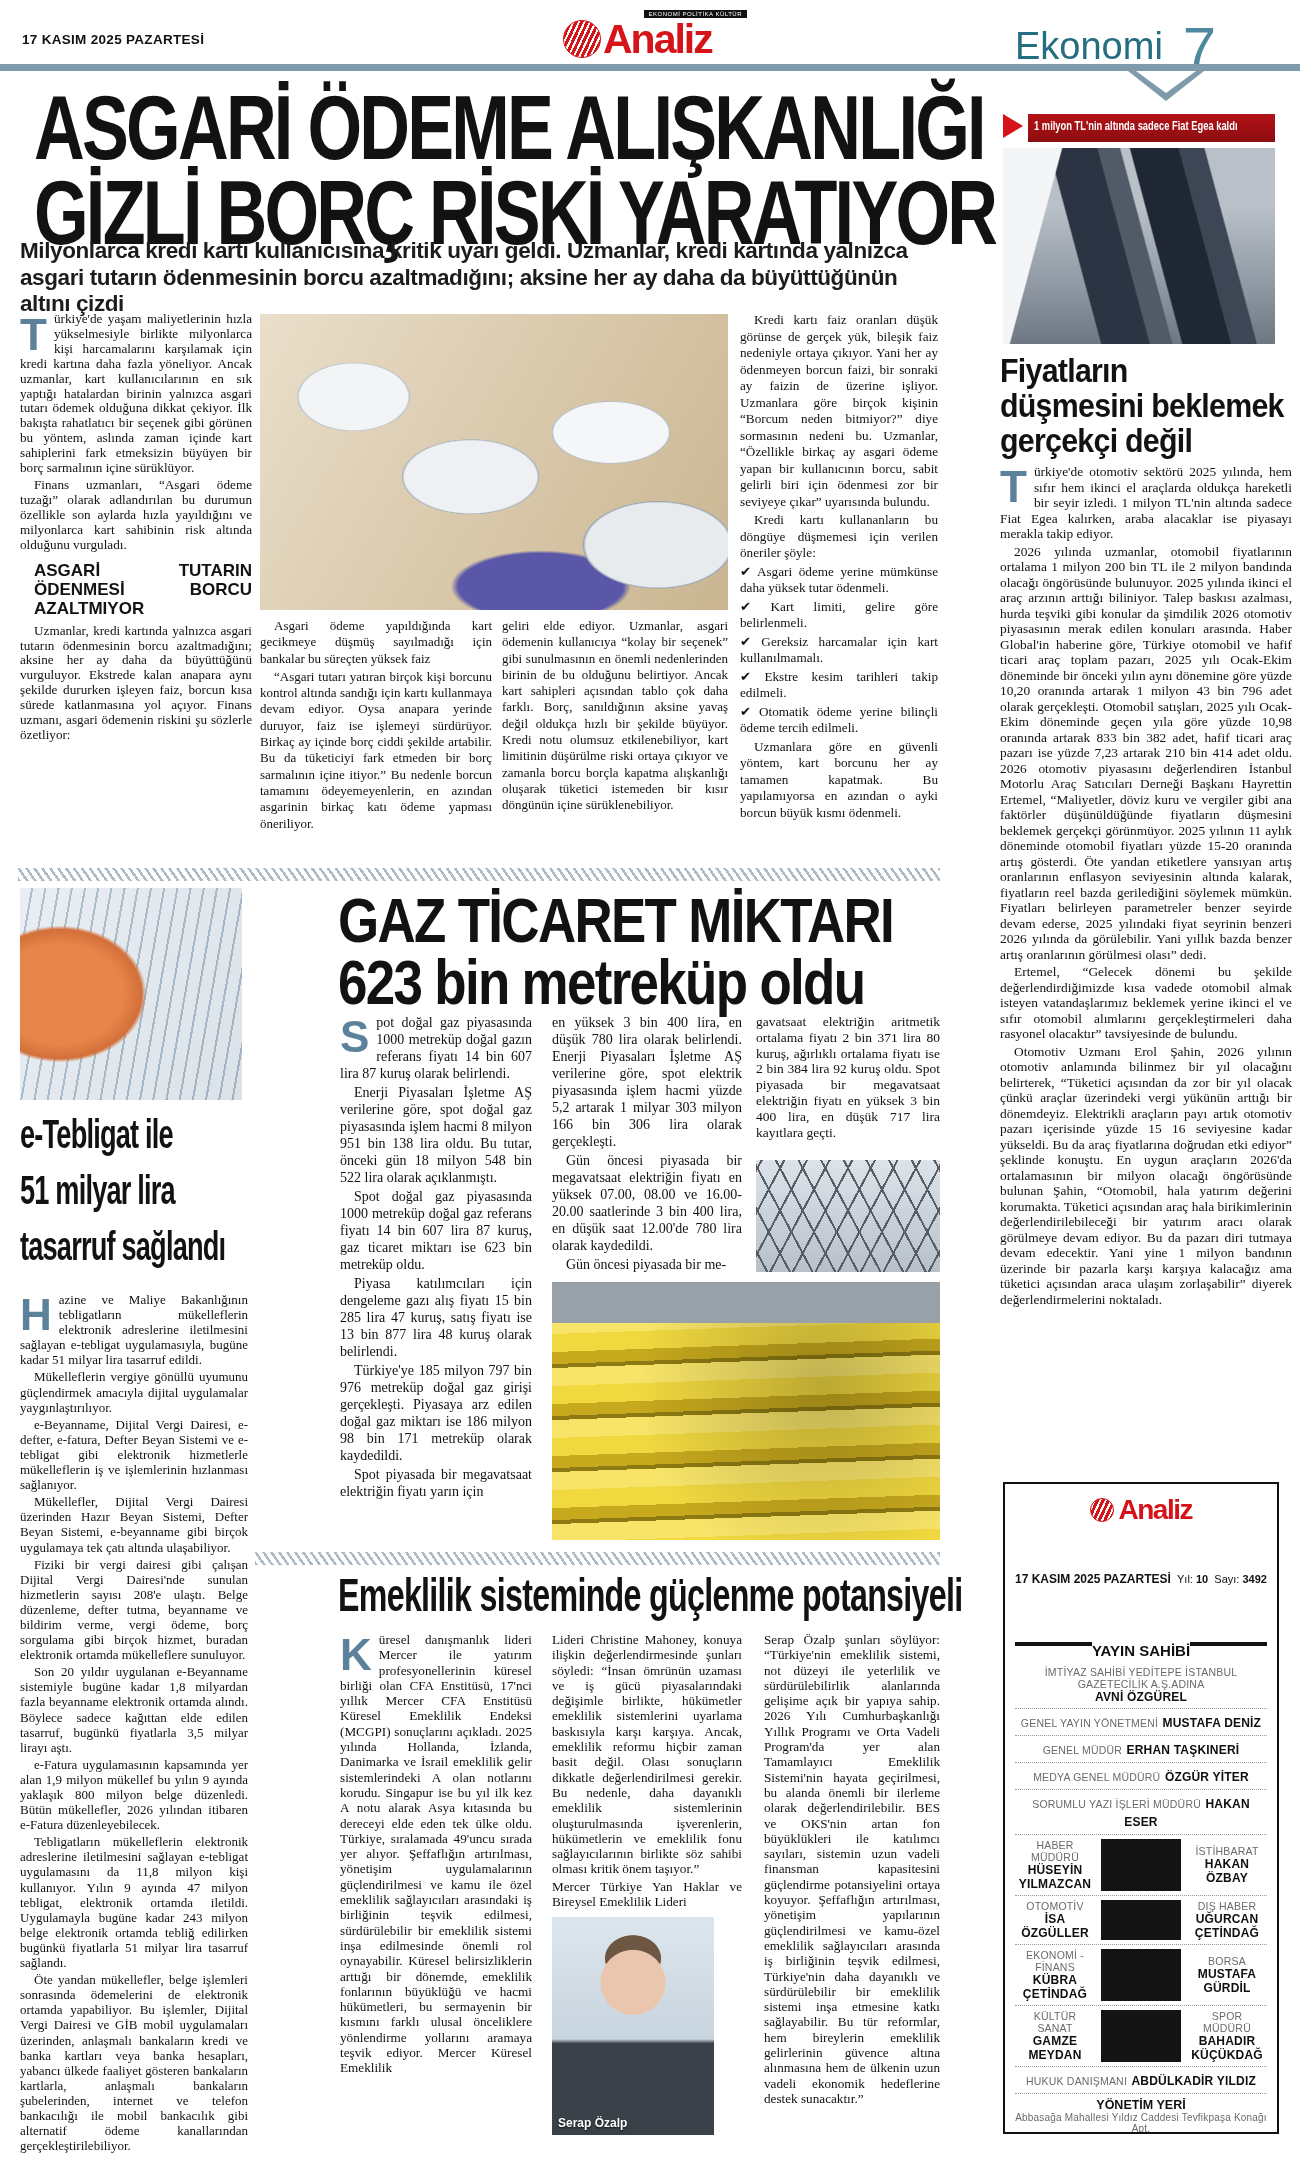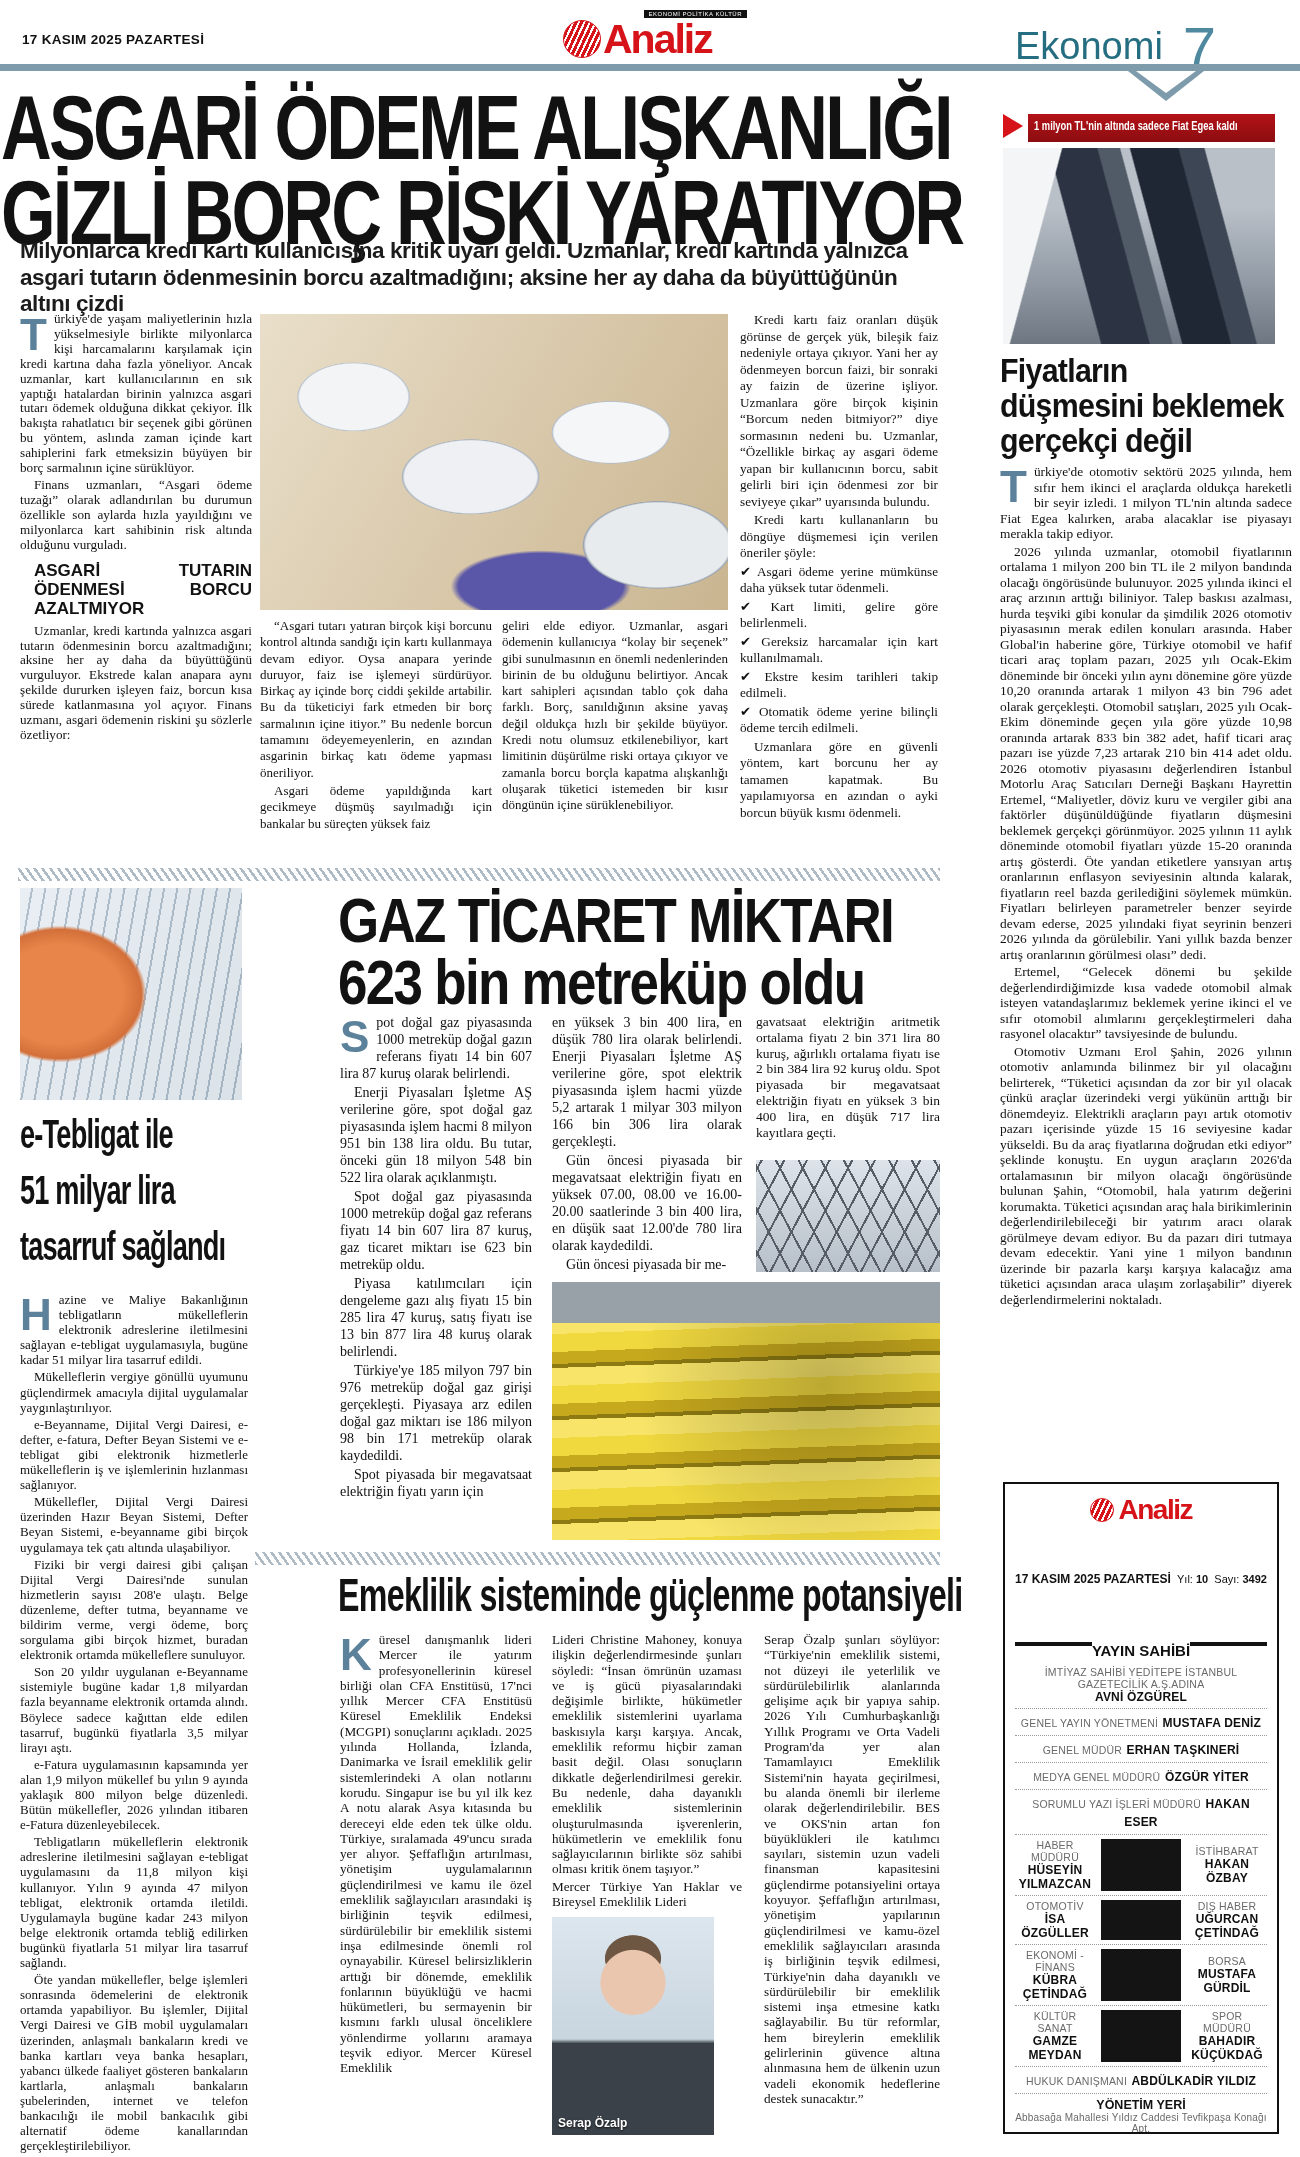--- a/index.html
+++ b/index.html
@@ -78,39 +78,39 @@
 
   <div class="abs" style="left:1015px;top:14px;">
     <span class="sans" style="font-size:38px;color:#256d80;">Ekonomi</span>
     <span class="sans" style="font-size:60px;color:#4f89a0;margin-left:16px;vertical-align:-10px;">7</span>
   </div>
 
   <div class="abs" style="left:0;top:64px;width:1300px;height:7px;background:#7e9bab;"></div>
   <div class="abs" style="left:1128px;top:71px;width:0;height:0;border-left:38px solid transparent;border-right:38px solid transparent;border-top:30px solid #7e9bab;"></div>
   <div class="abs" style="left:1136px;top:71px;width:0;height:0;border-left:30px solid transparent;border-right:30px solid transparent;border-top:22px solid #ffffff;"></div>
 
-  <div class="abs hl" style="left:1px;top:86px;width:922px;font-size:90px;line-height:.94;letter-spacing:-3.5px;">
+  <div class="abs hl" style="left:34px;top:86px;width:922px;font-size:90px;line-height:.94;letter-spacing:-3.5px;">
     <span class="cond" style="transform:scaleX(.78);">ASGARİ ÖDEME ALIŞKANLIĞI</span><br>
     <span class="cond" style="transform:scaleX(.78);">GİZLİ BORÇ RİSKİ YARATIYOR</span>
   </div>
 
   <div class="abs sans" style="left:20px;top:238px;width:912px;font-size:22.5px;font-weight:bold;line-height:1.18;letter-spacing:-.4px;color:#1c1c1c;">Milyonlarca kredi kartı kullanıcısına kritik uyarı geldi. Uzmanlar, kredi kartında yalnızca asgari tutarın ödenmesinin borcu azaltmadığını; aksine her ay daha da büyüttüğünün altını çizdi</div>
 
   <div class="abs body-txt" style="left:20px;top:312px;width:232px;height:548px;font-size:13.2px;line-height:14.9px;">
     <p><span class="dc">T</span><span>ürkiye'de yaşam maliyetlerinin hızla yükselmesiyle birlikte milyonlarca kişi harcamalarını karşılamak için kredi kartına daha fazla yöneliyor. Ancak uzmanlar, kart kullanıcılarının en sık yaptığı hatalardan birinin yalnızca asgari tutarı ödemek olduğuna dikkat çekiyor. İlk bakışta rahatlatıcı bir seçenek gibi görünen bu yöntem, aslında zaman içinde kart sahiplerini fark etmeksizin büyüyen bir borç sarmalının içine sürüklüyor.</span></p>
     <p class="ind">Finans uzmanları, “Asgari ödeme tuzağı” olarak adlandırılan bu durumun özellikle son aylarda hızla yayıldığını ve milyonlarca kart sahibinin risk altında olduğunu vurguladı.</p>
     <div class="subhd-col">ASGARİ TUTARIN ÖDENMESİ BORCU AZALTMIYOR</div>
     <p class="ind">Uzmanlar, kredi kartında yalnızca asgari tutarın ödenmesinin borcu azaltmadığını; aksine her ay daha da büyüttüğünü vurguluyor. Ekstrede kalan anapara aynı şekilde dururken işleyen faiz, borcun kısa sürede katlanmasına yol açıyor. Finans uzmanı, asgari ödemenin riskini şu sözlerle özetliyor:</p>
   </div>
 
   <div class="abs photo money-photo" style="left:260px;top:314px;width:468px;height:296px;"></div>
 
   <div class="abs body-txt" style="left:260px;top:618px;width:232px;height:246px;font-size:13px;line-height:16.3px;">
+    <p class="ind">Asgari ödeme yapıldığında kart gecikmeye düşmüş sayılmadığı için bankalar bu süreçten yüksek faiz</p>
     <p class="ind">“Asgari tutarı yatıran birçok kişi borcunu kontrol altında sandığı için kartı kullanmaya devam ediyor. Oysa anapara yerinde duruyor, faiz ise işlemeyi sürdürüyor. Birkaç ay içinde borç ciddi şekilde artabilir. Bu da tüketiciyi fark etmeden bir borç sarmalının içine itiyor.” Bu nedenle borcun tamamını ödeyemeyenlerin, en azından asgarinin birkaç katı ödeme yapması öneriliyor.</p>
-    <p class="ind">Asgari ödeme yapıldığında kart gecikmeye düşmüş sayılmadığı için bankalar bu süreçten yüksek faiz</p>
   </div>
   <div class="abs body-txt" style="left:502px;top:618px;width:226px;height:246px;font-size:13px;line-height:16.3px;">
     <p>geliri elde ediyor. Uzmanlar, asgari ödemenin kullanıcıya “kolay bir seçenek” gibi sunulmasının en önemli nedenlerinden birinin de bu olduğunu belirtiyor. Ancak kart sahipleri açısından tablo çok daha farklı. Borç, sanıldığının aksine yavaş değil oldukça hızlı bir şekilde büyüyor. Kredi notu olumsuz etkilenebiliyor, kart limitinin düşürülme riski ortaya çıkıyor ve zamanla borcu borçla kapatma alışkanlığı oluşarak tüketici istemeden bir kısır döngünün içine sürüklenebiliyor.</p>
   </div>
 
   <div class="abs body-txt" style="left:740px;top:312px;width:198px;height:552px;font-size:13.2px;line-height:16.5px;">
     <p class="ind">Kredi kartı faiz oranları düşük görünse de gerçek yük, bileşik faiz nedeniyle ortaya çıkıyor. Yani her ay ödenmeyen borcun faizi, bir sonraki ay faizin de üzerine işliyor. Uzmanlara göre birçok kişinin “Borcum neden bitmiyor?” diye sormasının nedeni bu. Uzmanlar, “Özellikle birkaç ay asgari ödeme yapan bir kullanıcının borcu, sabit gelirli biri için ödenmesi zor bir seviyeye çıkar” uyarısında bulundu.</p>
     <p class="ind">Kredi kartı kullananların bu döngüye düşmemesi için verilen öneriler şöyle:</p>
     <p class="tick-item">✔ Asgari ödeme yerine mümkünse daha yüksek tutar ödenmeli.</p>
     <p class="tick-item">✔ Kart limiti, gelire göre belirlenmeli.</p>

